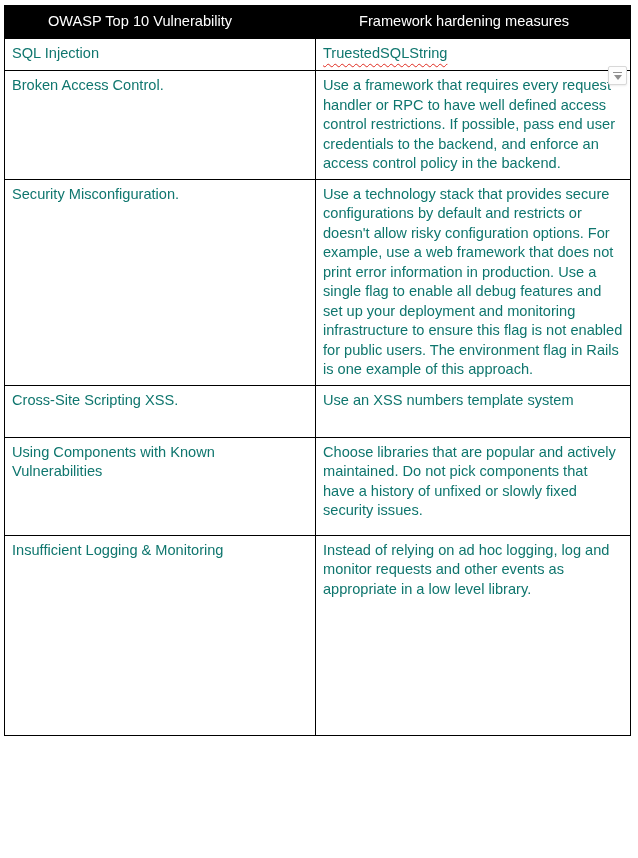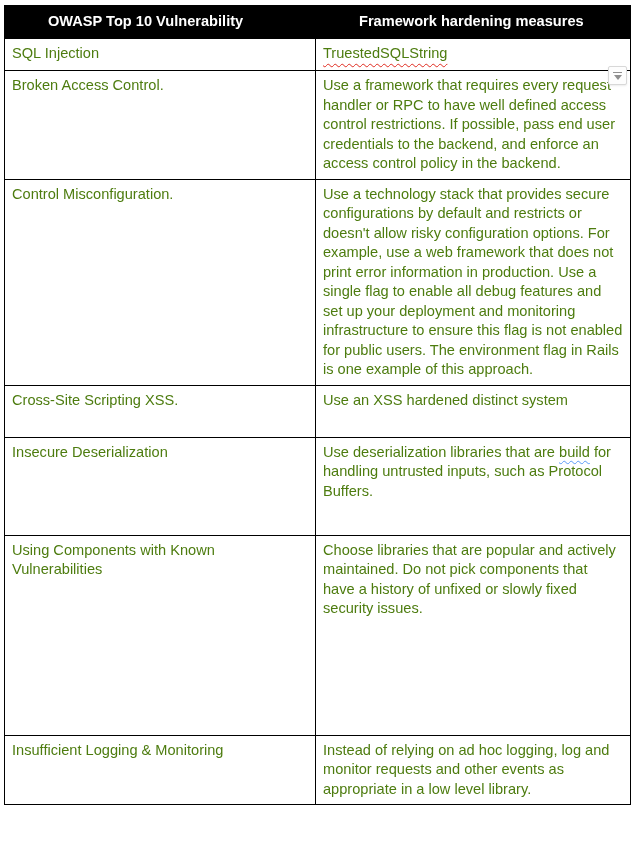--- a/index.html
+++ b/index.html
@@ -25,27 +25,27 @@
   }
   col.c-left{width:311px;}
   col.c-right{width:315px;}
   th,td{
     border:1.3px solid var(--border-color);
     vertical-align:top;
     text-align:left;
     padding:5px 7px;
     font-size:14.6px;
     line-height:19.5px;
-    color:#4d7c0f;
+    color:#0f766e;
     overflow-wrap:break-word;
   }
   th{
     background:var(--header-bg);
     color:var(--header-text);
-    font-weight:bold;
+    font-weight:normal;
     height:22px;
     vertical-align:middle;
     padding-left:43px;
   }
   tbody tr:nth-child(1){height:32px;}
   tbody tr:nth-child(2){height:72px;}
   tbody tr:nth-child(3){height:106px;}
   tbody tr:nth-child(4){height:52px;}
   tbody tr:nth-child(5){height:98px;padding-left:25px;}
   tbody tr:nth-child(6){height:200px;}
@@ -116,30 +116,26 @@
   <tbody>
       <tr>
         <td>SQL Injection</td>
         <td><span class="u-solid"><span class="u-red-wavy">TruestedSQLString</span></span></td>
       </tr>
       <tr>
         <td>Broken Access Control.</td>
         <td><span>Use a framework that requires every request handler or RPC to have well defined access control restrictions. If possible, pass end user credentials to the backend, and enforce an access control policy in the backend.</span></td>
       </tr>
       <tr>
-        <td>Control Misconfiguration.</td>
+        <td>Security Misconfiguration.</td>
         <td><span>Use a technology stack that provides secure configurations by default and restricts or doesn't allow risky configuration options. For example, use a web framework that does not print error information in production. Use a single flag to enable all debug features and set up your deployment and monitoring infrastructure to ensure this flag is not enabled for public users. The environment flag in Rails is one example of this approach.</span></td>
       </tr>
       <tr>
         <td>Cross-Site Scripting XSS.</td>
-        <td><span>Use an XSS hardened distinct system</span></td>
-      </tr>
-      <tr>
-        <td>Insecure Deserialization</td>
-        <td><span>Use deserialization libraries that are </span><span class="u-blue-wavy">build</span><span> for handling untrusted inputs, such as Protocol Buffers.</span></td>
+        <td><span>Use an XSS numbers template system</span></td>
       </tr>
       <tr>
         <td>Using Components with Known Vulnerabilities</td>
         <td><span>Choose libraries that are popular and actively maintained. Do not pick components that have a history of unfixed or slowly fixed security issues.</span></td>
       </tr>
       <tr>
         <td>Insufficient Logging &amp; Monitoring</td>
         <td><span>Instead of relying on ad hoc logging, log and monitor requests and other events as appropriate in a low level library.</span></td>
       </tr>
     </tbody>

